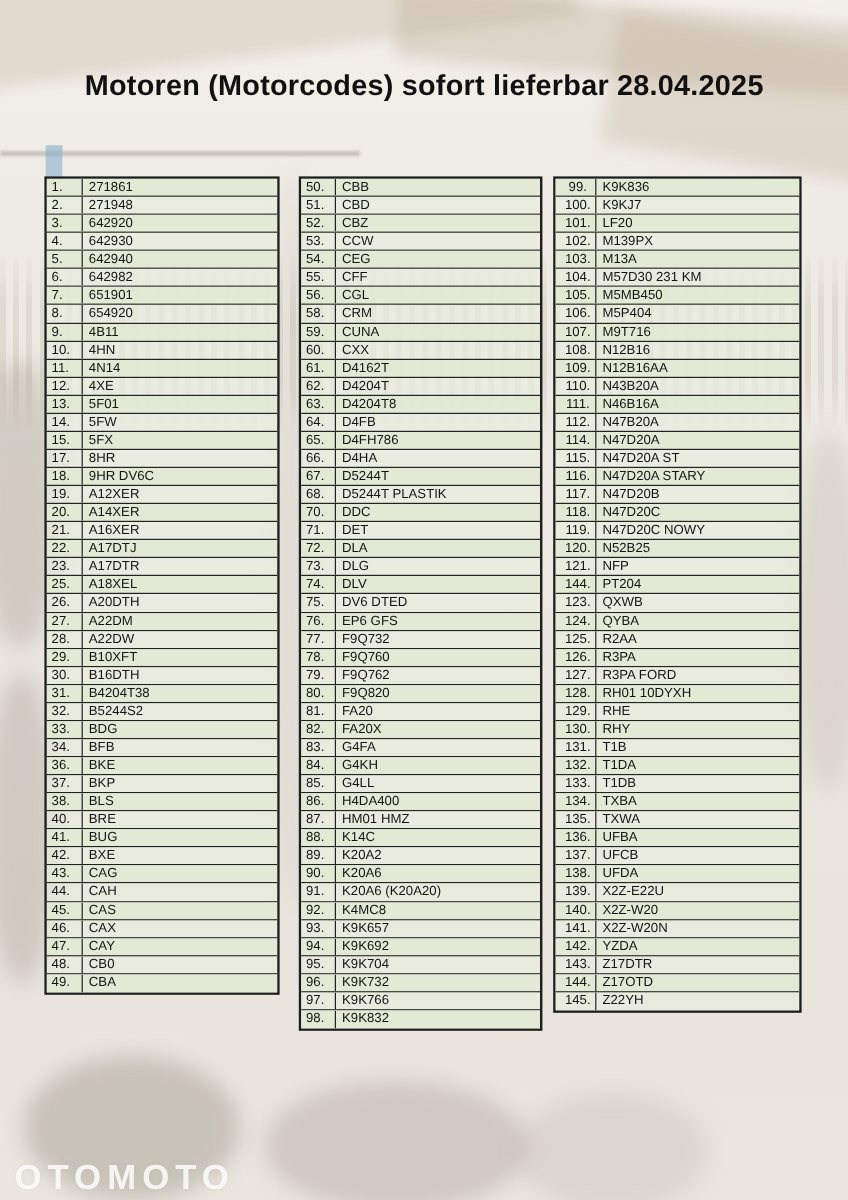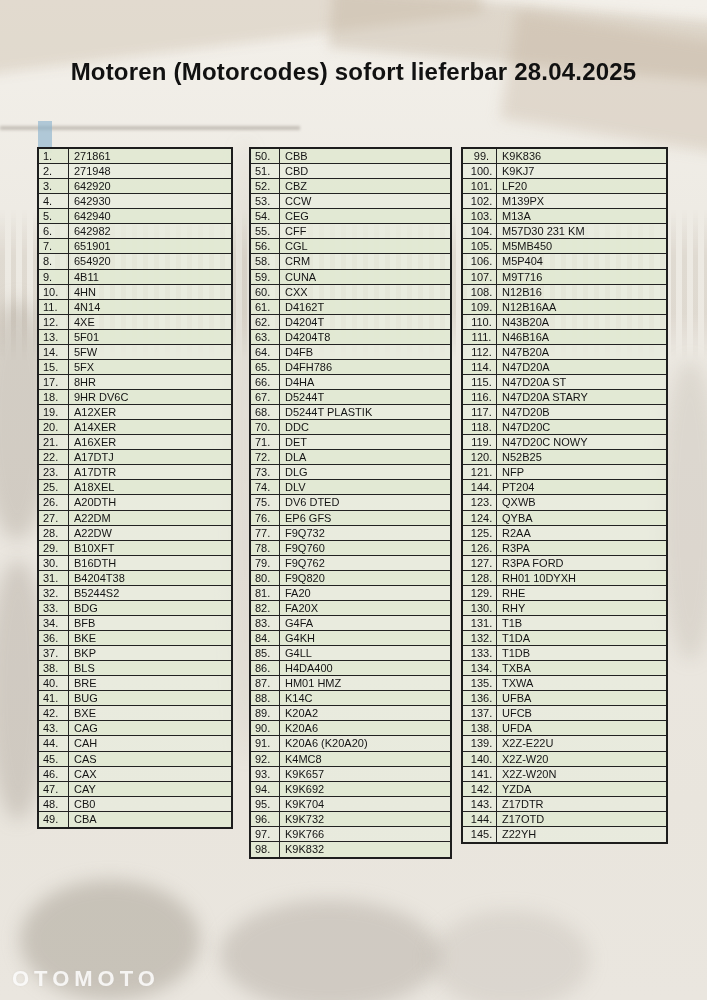--- a/index.html
+++ b/index.html
@@ -65,21 +65,21 @@
     white-space:nowrap;
   }
   .num{border-right:1.4px solid #222;flex:none;}
   .col-a .num{width:30px;}
   .col-b .num{width:29px;}
   .col-c .num{width:34px;text-align:center;}
   .code{flex:1;padding-left:5px;}
   
   .watermark{
     position:absolute;left:12px;top:966px;
-    font-size:22px;font-weight:bold;
+    font-size:29px;font-weight:bold;
     letter-spacing:5px;
     color:rgba(255,255,255,.82);
     text-shadow:0 0 2px rgba(200,195,188,.4);
   }
 </style>
 </head>
 <body>
 
 <div class="page">
 

